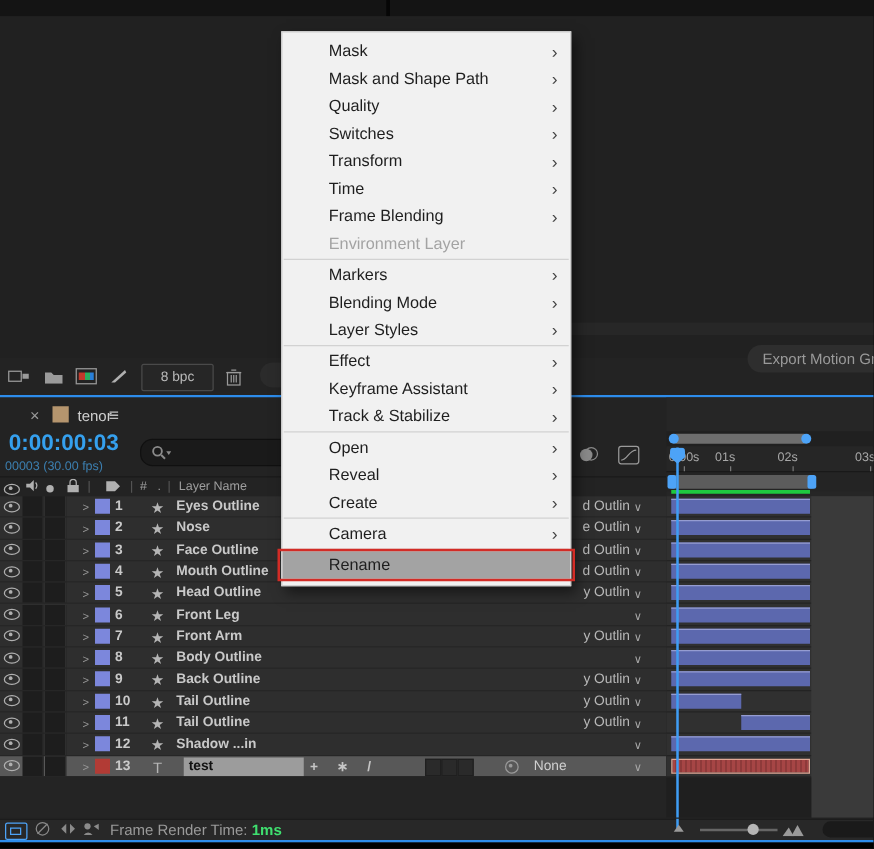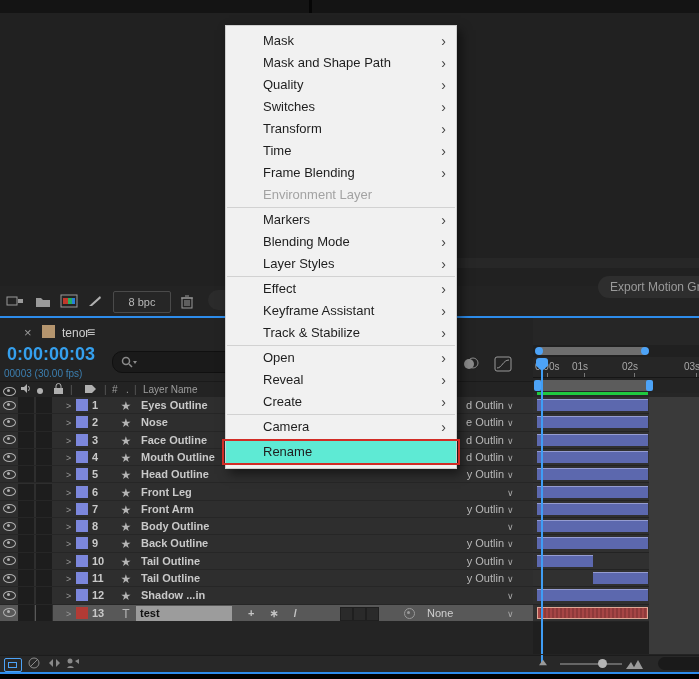--- a/index.html
+++ b/index.html
@@ -67,21 +67,21 @@
   .bars{left:0;top:79px;width:166px;height:225px;background:#303030;}
   .bar-row{position:absolute;left:0;width:166px;border-bottom:1px solid #232323;box-sizing:border-box;}
   .bar{position:absolute;top:2px;height:12px;background:#5c68ae;border-top:1px solid #959cd1;box-sizing:border-box;}
   .bar.red{background:repeating-linear-gradient(90deg,#a64545 0 2px,#8e3a3a 2px 4px);border:1px solid #e0a896;}
   .after-comp{left:116px;top:79px;width:50px;height:258px;background:#3a3a3a;}
   .below-bars{left:0;top:304px;width:116px;height:33px;background:#1f1f1f;}
   .playhead-line{left:8px;top:40px;width:2px;height:297px;background:#3f9df5;z-index:5;}
   .playhead-handle{left:3px;top:40px;width:12px;height:13px;background:#4da3f7;border-radius:3px 3px 0 0;
                    clip-path:polygon(0 0,100% 0,100% 60%,50% 100%,0 60%);z-index:6;}
   
-  .name-edit{position:absolute;left:136px;top:1px;width:92px;height:15px;background:#9c9c9c;color:#111;
+  .name-edit{position:absolute;left:147px;top:1px;width:92px;height:15px;background:#9c9c9c;color:#111;
              font-size:11px;font-weight:bold;padding-left:4px;line-height:15px;}
   .sw-glyphs{position:absolute;left:248px;color:#c5c5c5;font-size:11px;letter-spacing:6px;font-weight:bold;}
   .mini-box{position:absolute;top:2px;width:11px;height:12px;background:#2a2a2a;border:1px solid #1f1f1f;}
   .pickwhip{position:absolute;left:404px;top:3px;width:9px;height:9px;border:1px solid #9a9a9a;border-radius:50%;}
   .pickwhip::after{content:'';position:absolute;left:2px;top:2px;width:3px;height:3px;border-radius:50%;background:#9a9a9a;}
   
   .status-bar{left:0;top:655px;width:699px;height:17px;background:#282828;border-top:1px solid #1c1c1c;}
   .sb-icon{top:657px;height:13px;display:flex;align-items:center;}
   .flowchart{left:4px;width:16px;height:12px;border:1px solid #4da3f7;border-radius:2px;position:absolute;top:658px;}
   .flowchart::after{content:'';position:absolute;left:3px;top:3px;width:7px;height:4px;border:1px solid #4da3f7;}
@@ -95,21 +95,21 @@
   .sb-pill{left:658px;top:657px;width:41px;height:13px;border-radius:7px 0 0 7px;background:#1a1a1a;}
   .bottom-blue{left:0;top:672px;width:699px;height:2px;background:#2d8ceb;}
   .bottom-black{left:0;top:674px;width:699px;height:5px;background:#000;}
   .ph-stub{left:541px;top:655px;width:2px;height:8px;background:#3f9df5;}
   
   .menu{left:225px;top:25px;width:232px;background:#f1f1f1;border:1px solid #cfcfcf;box-sizing:border-box;
         padding:4px 0 5px 0;box-shadow:4px 5px 10px rgba(0,0,0,0.5);z-index:50;}
   .mi{position:relative;height:22px;line-height:22px;padding-left:37px;font-size:13px;color:#1e1e1e;white-space:nowrap;}
   .mi .arrow{position:absolute;right:10px;top:0;color:#444;font-size:14px;}
   .mi.disabled{color:#a3a3a3;}
-  .mi.hl{background:#5eead4;}
+  .mi.hl{background:#a3a3a3;}
   .mi.annotated::after{content:'';position:absolute;left:-4px;right:-4px;top:-2px;bottom:-2px;
                        border:2px solid #d22c26;pointer-events:none;}
   .msep{height:1px;background:#d2d2d2;margin:1px 1px;}
   svg{display:block;}
 </style>
 </head>
 <body>
 
 <div id="root">
 
@@ -485,20 +485,24 @@
         <path d="M12 6 l-4 -4 v8 z" fill="#8a8a8a"></path>
       </svg>
     </div>
   <div class="abs sb-icon" style="left:66px">
     <svg width="14" height="13">
         <circle cx="4" cy="4" r="2.5" fill="#8a8a8a"></circle>
         <path d="M1 11 a4 4 0 0 1 7 0 z" fill="#8a8a8a"></path>
         <path d="M9 4 l4 -2 v5 z" fill="#8a8a8a"></path>
       </svg>
     </div>
+  <div class="abs sb-text">
+    <span>Frame Render Time:</span>
+    <span class="sb-val">1ms</span>
+  </div>
   <div class="abs ph-stub"></div>
   <div class="abs" style="left:538px;top:659px">
       <div class="tri" style="transform:scale(0.8)"></div>
     </div>
   <div class="abs zoom-slider"></div>
   <div class="abs zoom-knob"></div>
   <div class="abs sb-icon" style="left:626px">
     <svg width="18" height="10">
         <path d="M0 10 L5 3 L9 10 z" fill="#9a9a9a"></path>
         <path d="M7 10 L12 1 L17 10 z" fill="#9a9a9a"></path>

